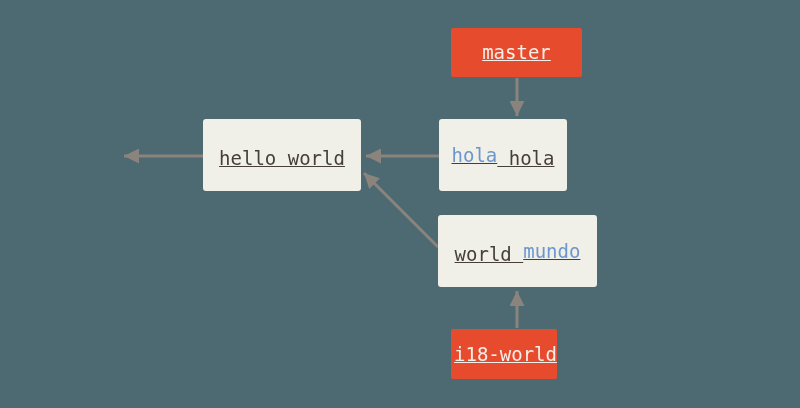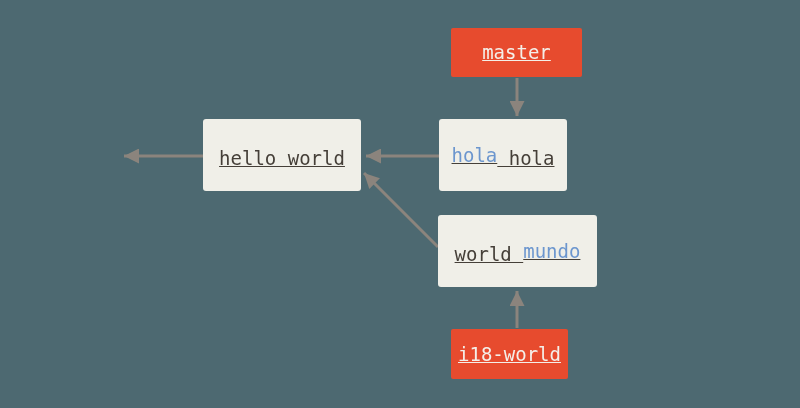--- a/index.html
+++ b/index.html
@@ -50,21 +50,21 @@
     border-radius: 2px;
     color: var(--text-light, #f4efe9);
   }
   .commit .t-dark { color: var(--text-dark, #453f38); margin-top: 7px; }
   .commit .t-blue { color: var(--text-blue, #6c96ce); }
 
   .box-master      { left: 451px; top: 28px;  width: 131px; height: 49px; }
   .box-hola-world  { left: 439px; top: 119px; width: 128px; height: 72px; }
   .box-hello-world { left: 203px; top: 119px; width: 158px; height: 72px; }
   .box-hello-mundo { left: 438px; top: 215px; width: 159px; height: 72px; }
-  .box-i18-world   { left: 451px; top: 329px; width: 117px; height: 50px; }
+  .box-i18-world   { left: 451px; top: 329px; width: 106px; height: 50px; justify-content: flex-end; }
 </style>
 </head>
 <body>
 
 <div class="canvas">
 
   <svg class="arrows" viewBox="0 0 800 408" xmlns="http://www.w3.org/2000/svg">
     <defs>
       <marker id="arrowhead" class="arrow-head" viewBox="0 0 10 10" refX="10" refY="5" markerWidth="6" markerHeight="5" orient="auto">
         <path d="M 0 0 L 10 5 L 0 10 z" fill="#8b847d"></path>

